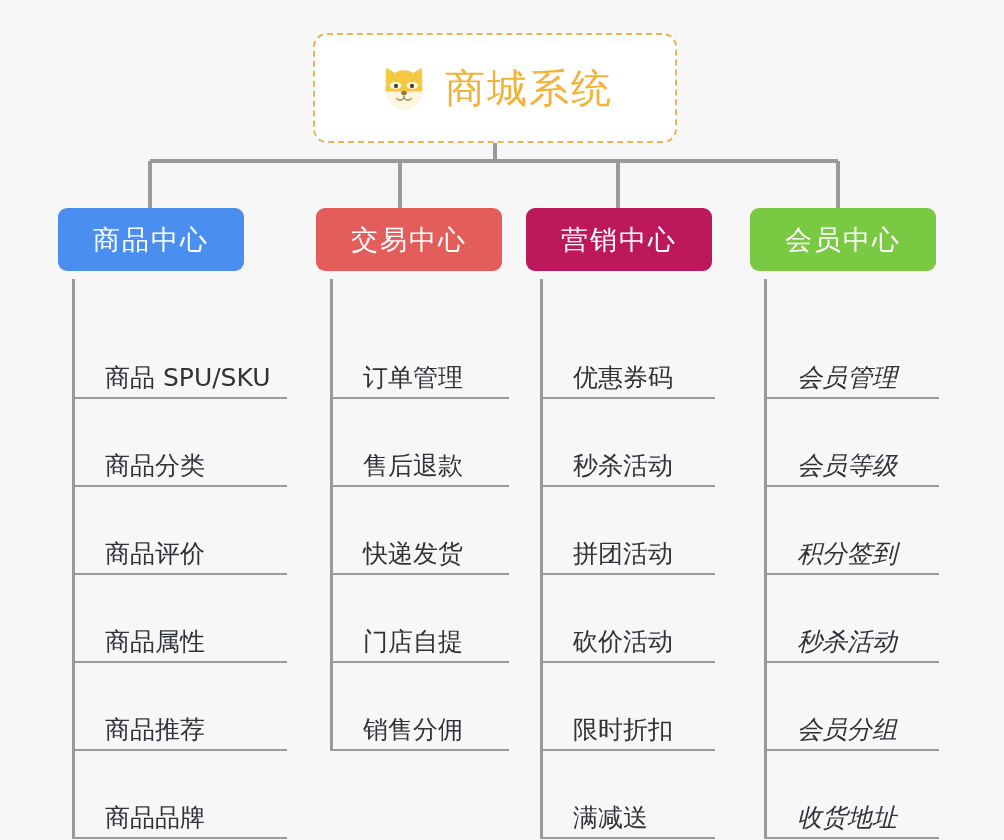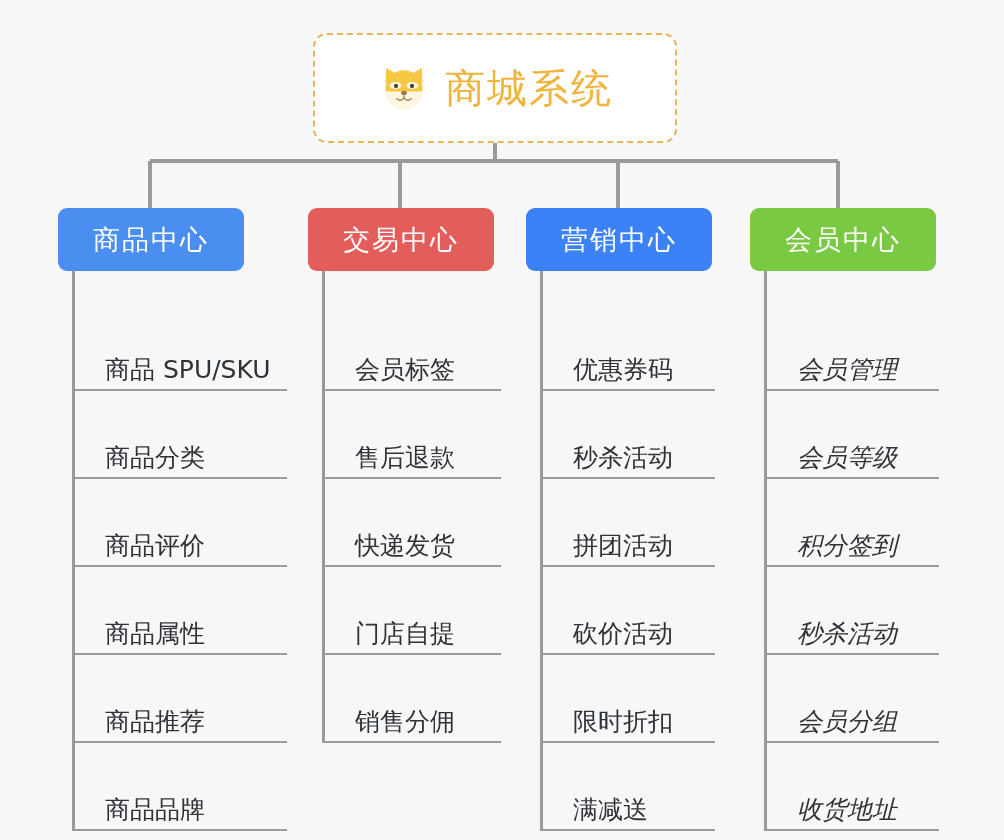--- a/index.html
+++ b/index.html
@@ -82,21 +82,21 @@
     white-space: nowrap;
     font-family: "DejaVu Sans", "Liberation Sans", sans-serif;
   }
 
   
   .leaf-list {
     position: relative;
     margin-left: 14px;
     padding-left: 0;
     border-left: 3px solid #9a9a9a;
-    margin-top: 0;
+    margin-top: 8px;
     padding-top: 32px;
   }
   .leaf-item {
     position: relative;
     height: 88px;
     display: flex;
     align-items: flex-end;
     padding-left: 30px;
     padding-bottom: 6px;
     border-bottom: 2px solid #9a9a9a;
@@ -104,21 +104,21 @@
   .leaf-item-label {
     font-size: 25px;
     line-height: 1.1;
     color: #2f3338;
     white-space: nowrap;
     font-family: "DejaVu Sans", "Liberation Sans", sans-serif;
   }
 
   
   .branch-1 { left: 58px; }
-  .branch-2 { left: 308px; }
+  .branch-2 { left: 316px; }
   .branch-3 { left: 526px; }
   .branch-4 { left: 750px; }
 
   
   .branch-1 .leaf-item { width: 212px; }
   .branch-2 .leaf-item { width: 176px; }
   .branch-3 .leaf-item { width: 172px; }
   .branch-4 .leaf-item { width: 172px; font-style: italic; }
 </style>
 </head>
@@ -191,39 +191,39 @@
       </div>
     </div>
   </div>
 
   <div class="branch branch-2">
     <div class="branch-header" style="background:#e35d5b">
       <span>交易中心</span>
     </div>
     <div class="leaf-list">
       <div class="leaf-item">
-        <span class="leaf-item-label">会员标签</span>
+        <span class="leaf-item-label">订单管理</span>
       </div>
       <div class="leaf-item">
         <span class="leaf-item-label">售后退款</span>
       </div>
       <div class="leaf-item">
         <span class="leaf-item-label">快递发货</span>
       </div>
       <div class="leaf-item">
         <span class="leaf-item-label">门店自提</span>
       </div>
       <div class="leaf-item">
         <span class="leaf-item-label">销售分佣</span>
       </div>
     </div>
   </div>
 
   <div class="branch branch-3">
-    <div class="branch-header" style="background:#3b82f6">
+    <div class="branch-header" style="background:#be185d">
       <span>营销中心</span>
     </div>
     <div class="leaf-list">
       <div class="leaf-item">
         <span class="leaf-item-label">优惠券码</span>
       </div>
       <div class="leaf-item">
         <span class="leaf-item-label">秒杀活动</span>
       </div>
       <div class="leaf-item">

